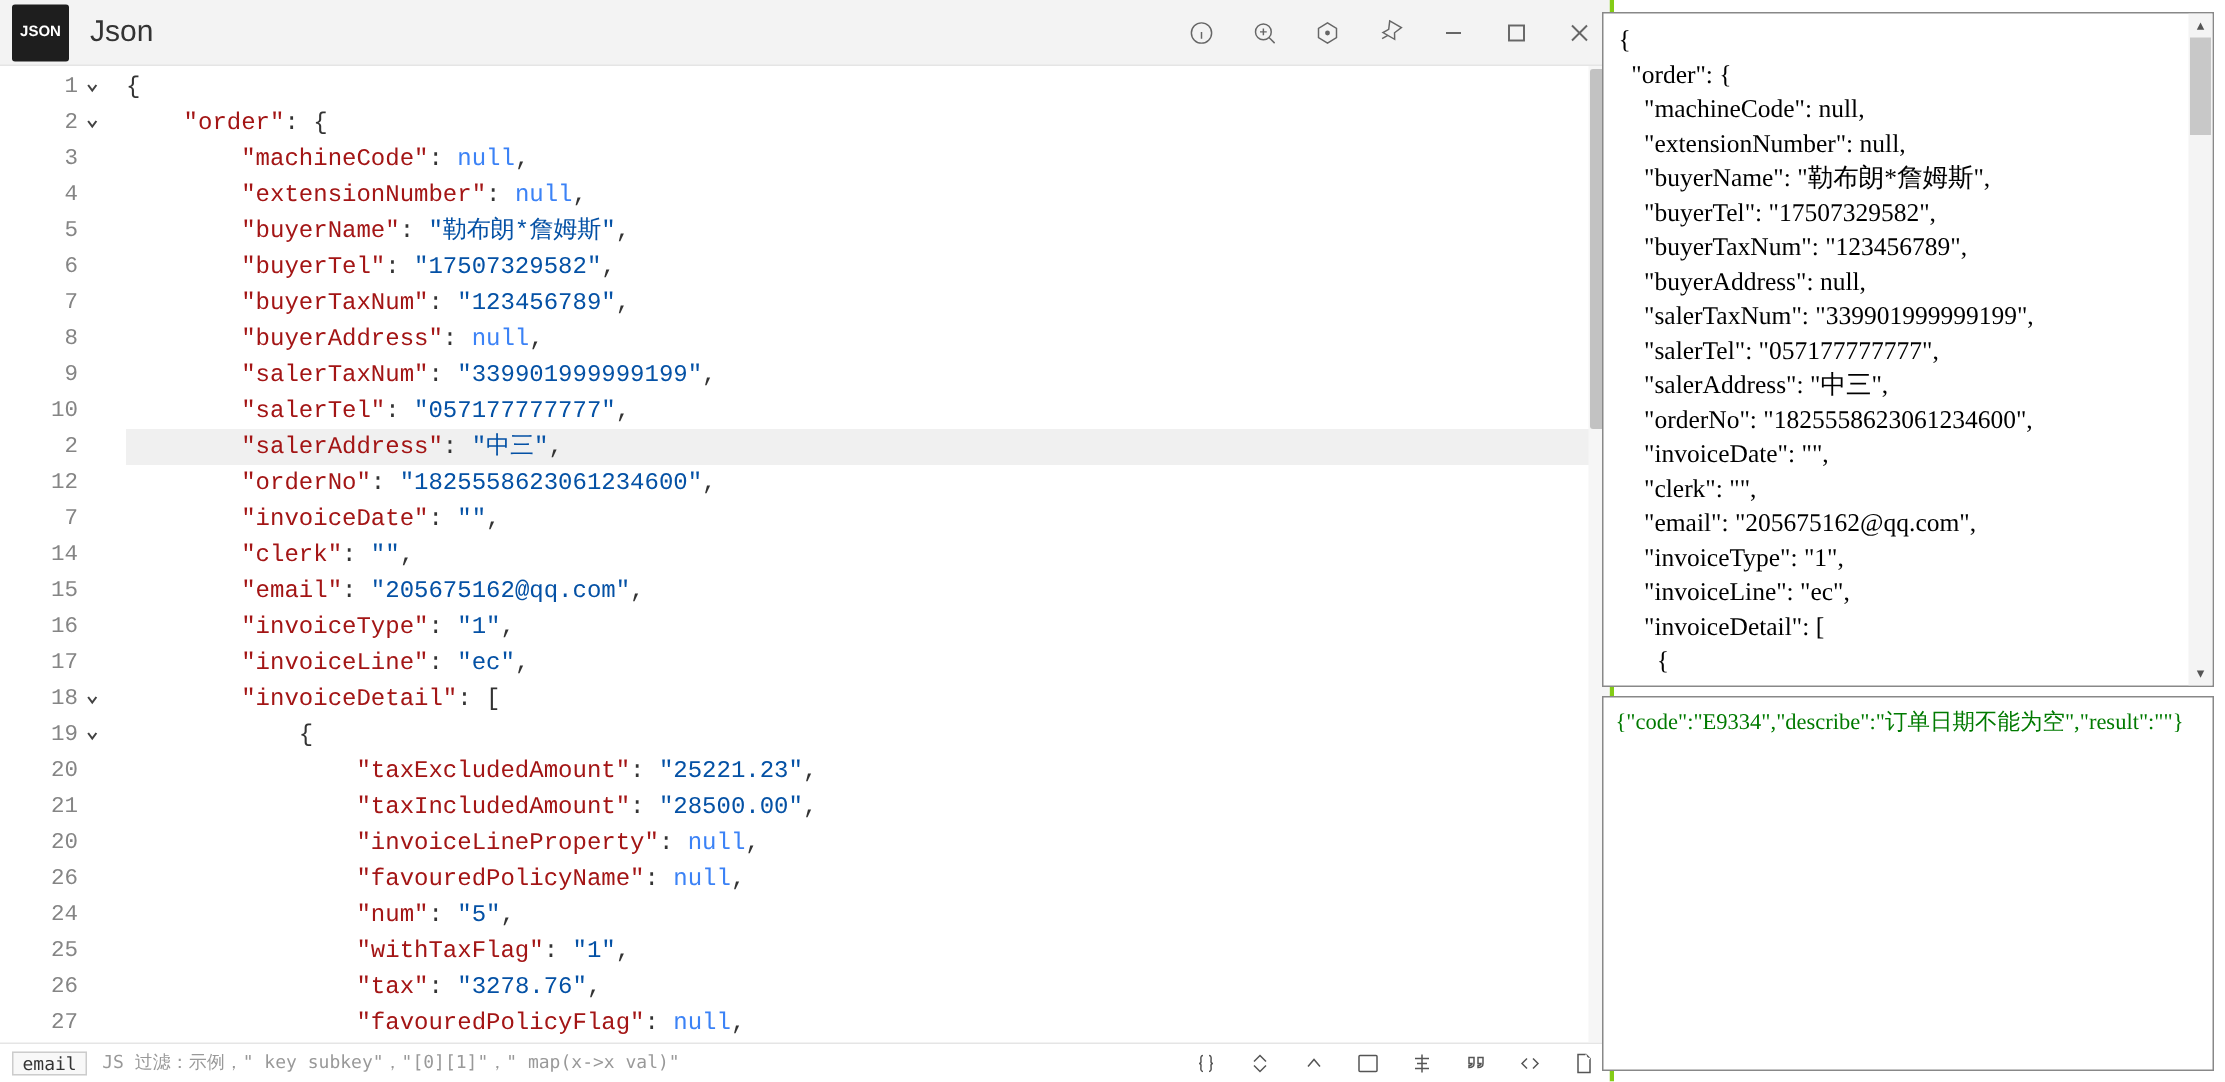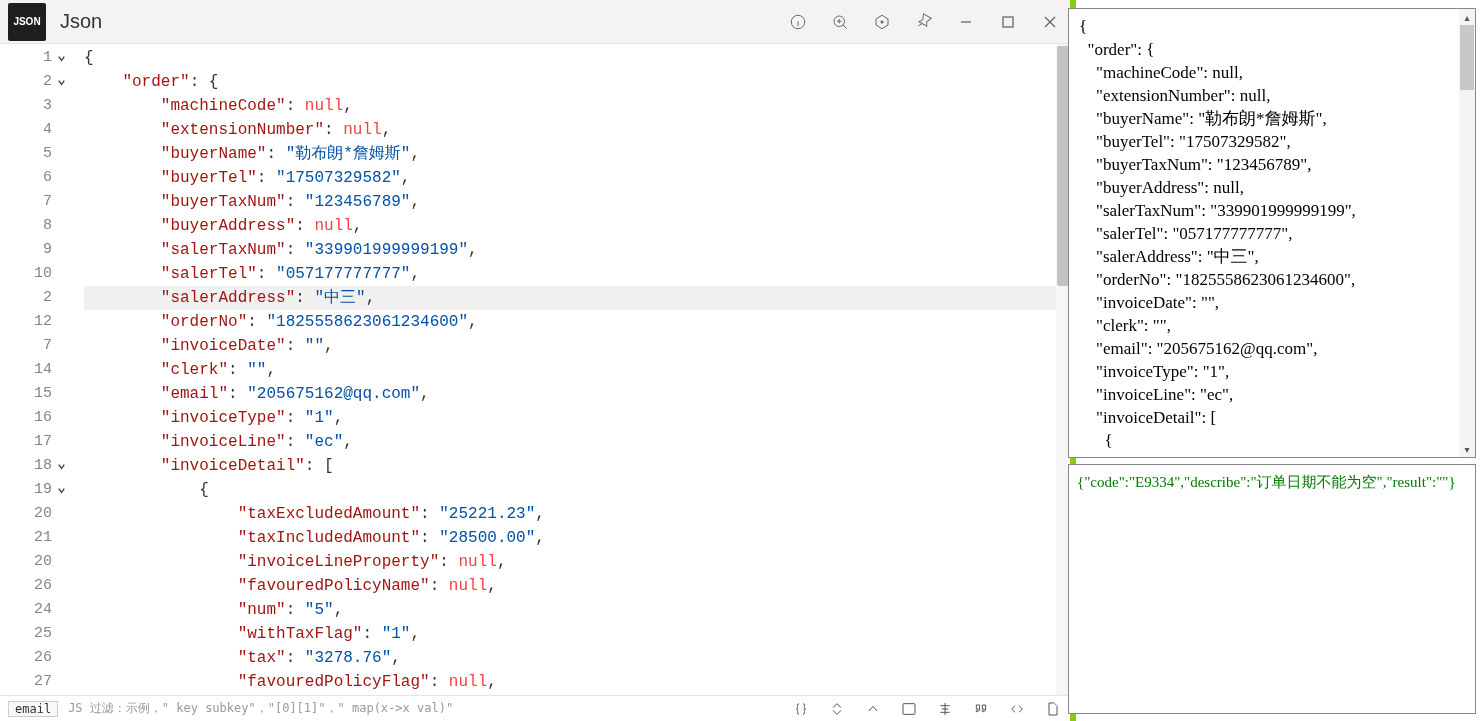--- a/index.html
+++ b/index.html
@@ -1,21 +1,21 @@
 <!DOCTYPE html>
 <html><head>
 <meta charset="utf-8">
 <style>
   * { box-sizing: border-box; margin: 0; padding: 0; }
   body { font-family: "Segoe UI", Arial, sans-serif; font-size: 14px; background: #fff; width: 1483px; height: 721px; overflow: hidden; position: relative; }
   
   .app-container { display: flex; width: 100%; height: 100%; }
   
   
-  .editor-window { width: 1076px; height: 100%; display: flex; flex-direction: column; border-right: 6px solid #84cc16; justify-content: flex-end; }
+  .editor-window { width: 1076px; height: 100%; display: flex; flex-direction: column; border-right: 3px solid #84cc16; justify-content: flex-end; }
   
   .title-bar { height: 44px; background: #f3f3f3; display: flex; align-items: center; padding: 0 8px; border-bottom: 1px solid #e5e5e5; }
   .app-icon { width: 38px; height: 38px; background: #1e1e1e; color: #fff; display: flex; align-items: center; justify-content: center; font-size: 10px; font-weight: bold; border-radius: 2px; margin-right: 14px; }
   .app-title { font-size: 20px; color: #333; flex: 1; }
   .title-bar-buttons { display: flex; align-items: center; gap: 18px; color: #666; }
   .title-bar-buttons .icn { width: 24px; height: 24px; display: flex; align-items: center; justify-content: center; cursor: default; }
   .title-bar-buttons svg { width: 18px; height: 18px; stroke: #666; fill: none; stroke-width: 1.3; }
   .win-btn svg { width: 14px; height: 14px; }
   
   .editor-body { flex: 1; display: flex; overflow: hidden; background: #fff; }
@@ -24,21 +24,21 @@
   .gutter .ln { height: 24px; display: flex; align-items: center; justify-content: flex-end; position: relative; }
   .fold { position: absolute; right: -16px; width: 14px; height: 14px; display: flex; align-items: center; justify-content: center; color: #555; font-size: 11px; }
   .fold svg { width: 11px; height: 11px; stroke: #424242; fill: #424242; }
   
   .code-area { flex: 1; font-family: Consolas, "Courier New", monospace; font-size: 16px; line-height: 24px; padding-top: 2px; padding-left: 22px; position: relative; overflow: hidden; }
   .code-line { height: 24px; white-space: pre; }
   .code-line.hl { background: #f0f0f0; }
   .tok-punct { color: #333; }
   .tok-key { color: #a31515; }
   .tok-str { color: #0451a5; }
-  .tok-null { color: #ef4444; }
+  .tok-null { color: #3b82f6; }
   
   .scrollbar-v { position: absolute; right: 0; top: 0; width: 14px; height: 100%; background: #f6f6f6; }
   .scrollbar-v .thumb { position: absolute; top: 2px; width: 12px; left: 1px; height: 240px; background: #c2c2c2; border-radius: 2px; }
   
   .status-bar { height: 26px; background: #fff; border-top: 1px solid #e5e5e5; display: flex; align-items: center; padding: 0 8px; font-size: 12px; color: #333; gap: 10px; }
   .status-bar .this { font-family: Consolas, monospace; border: 1px solid #ccc; padding: 0 6px; background: #f8f8f8; }
   .status-bar .hint { color: #999; font-family: Consolas, monospace; flex: 1; white-space: nowrap; overflow: hidden; }
   .status-bar .right-icons { display: flex; gap: 18px; color: #555; }
   .status-bar .right-icons svg { width: 16px; height: 16px; stroke: #555; fill: none; stroke-width: 1.5; }
   .status-bar .right-icons .si { width:18px; height:18px; display:flex; align-items:center; justify-content:center; }

